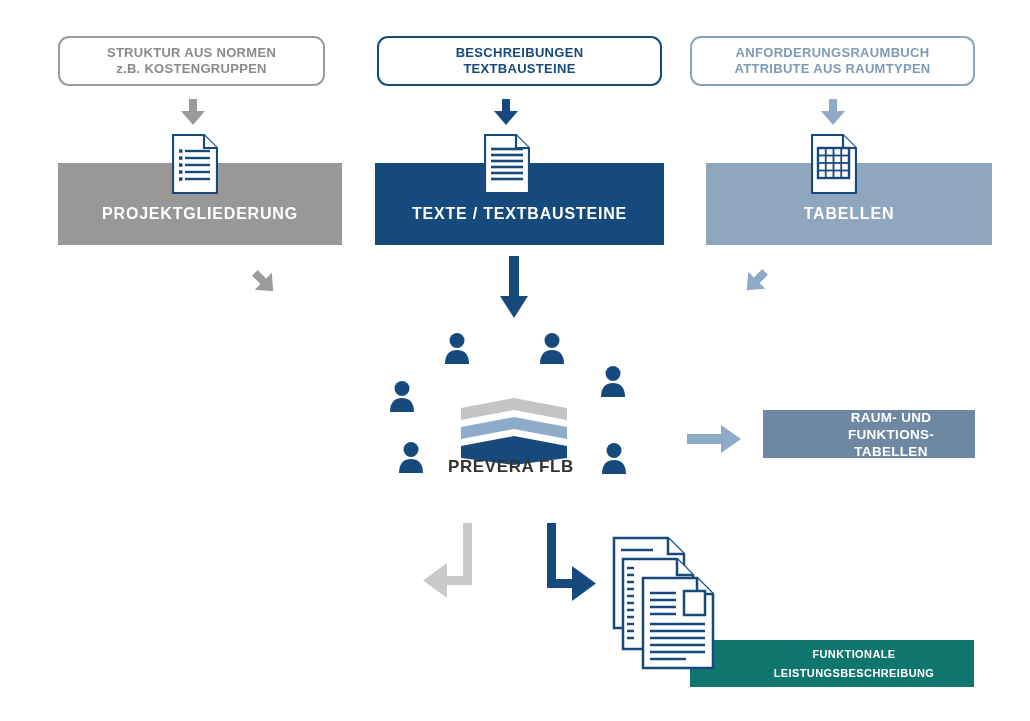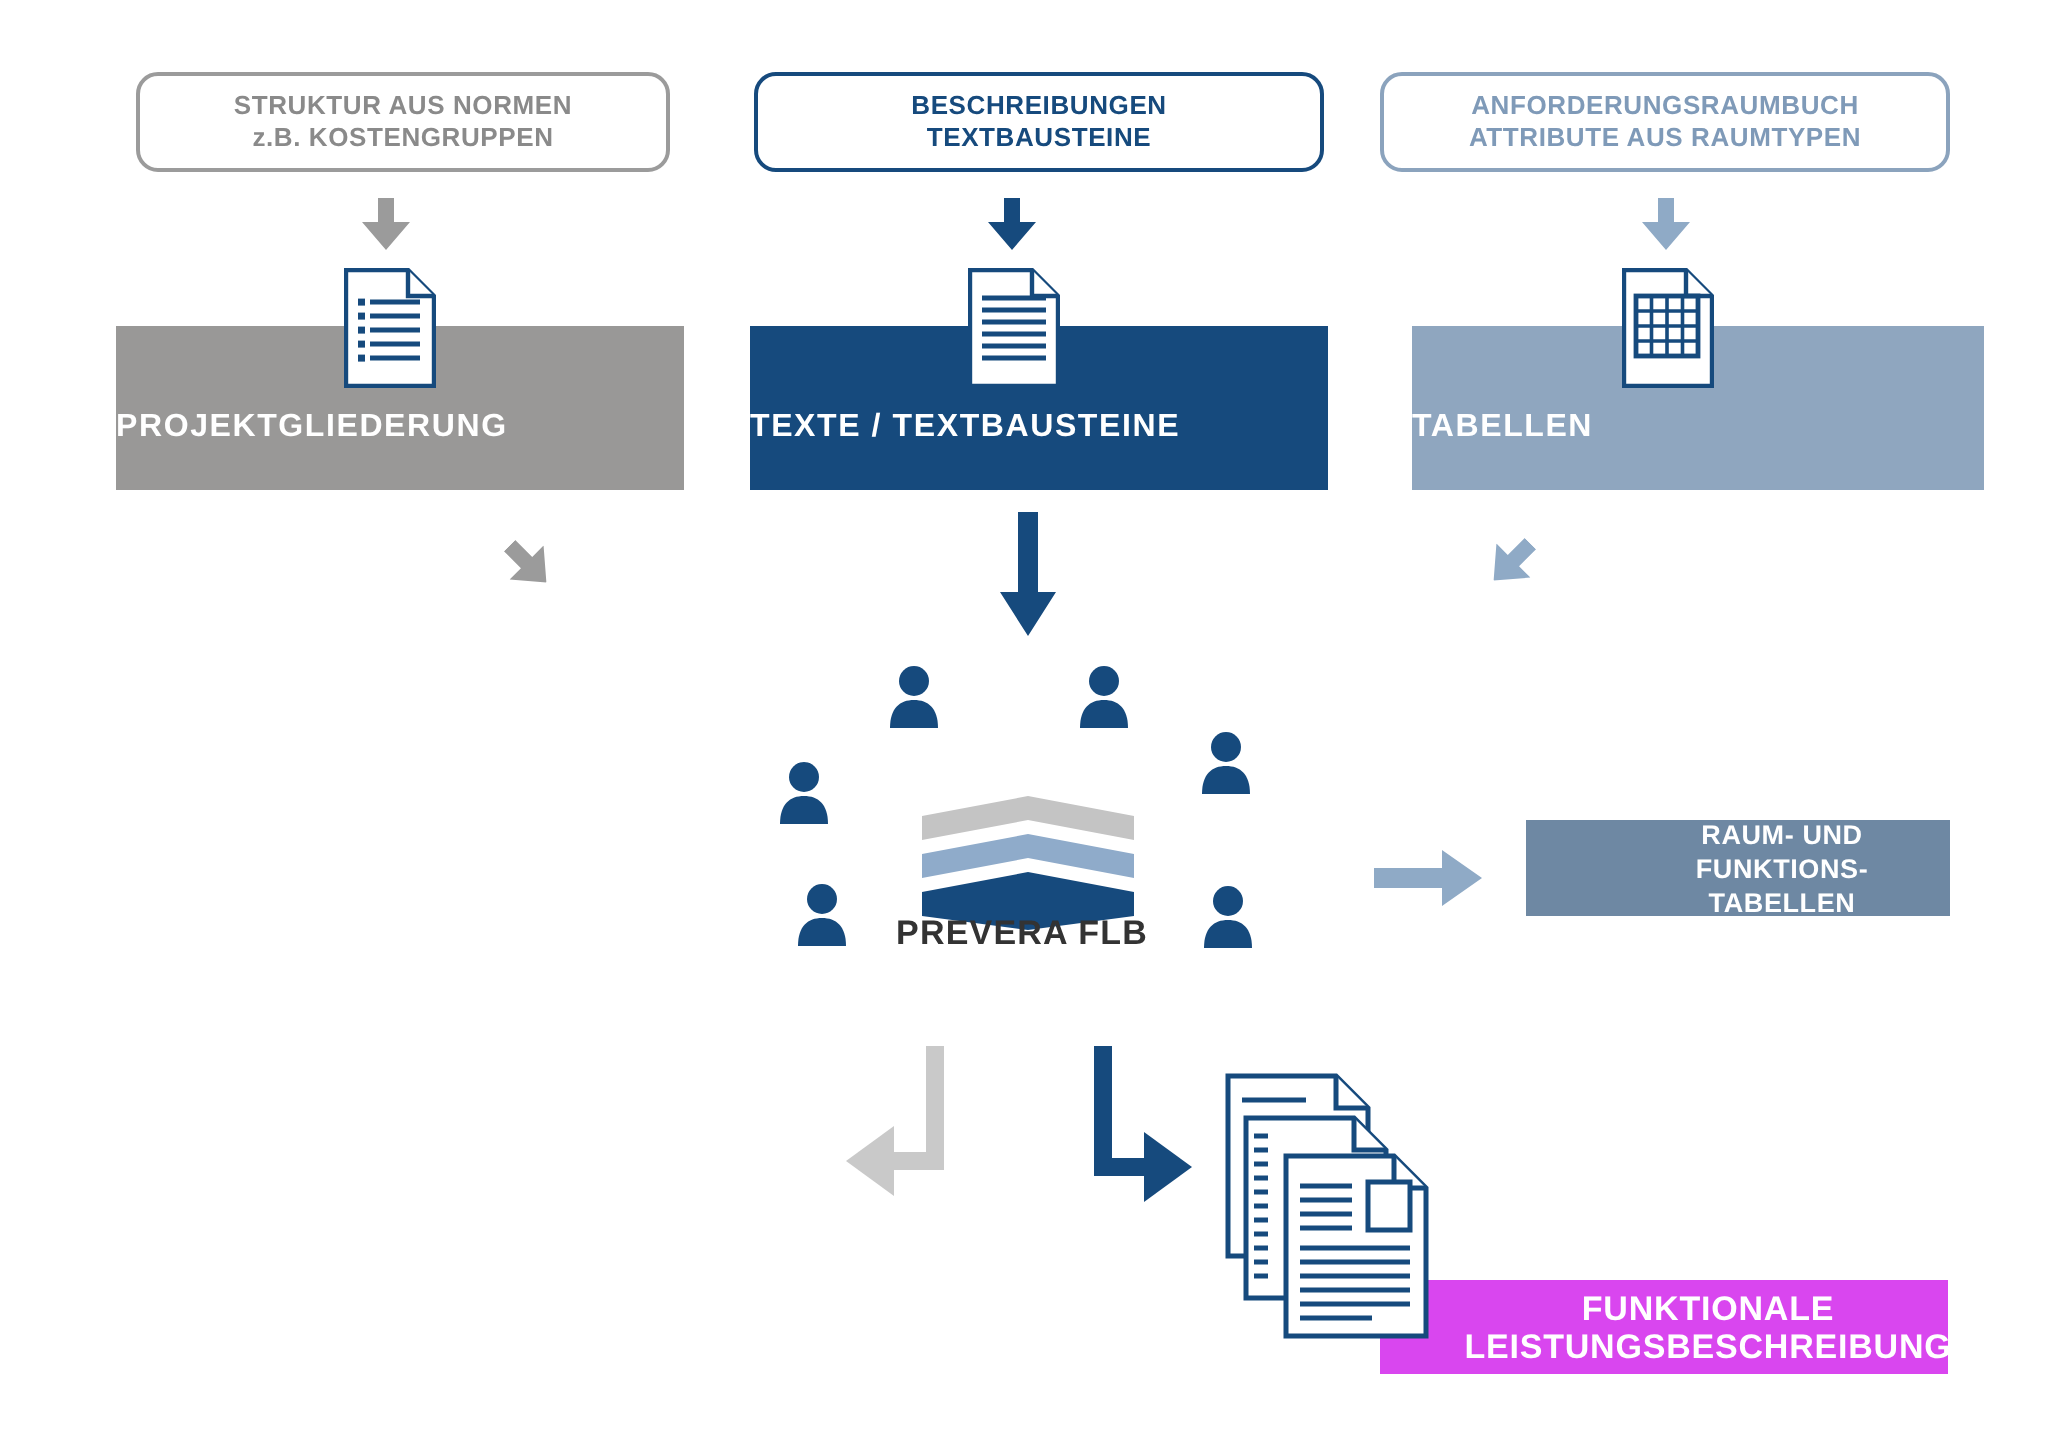--- a/index.html
+++ b/index.html
@@ -12,53 +12,53 @@
   .src-box{
     box-sizing:border-box;border:2.5px solid;border-radius:11px;
     display:flex;flex-direction:column;align-items:center;justify-content:center;
     text-align:center;font-weight:bold;font-size:13px;line-height:16px;letter-spacing:.3px;
   }
   .src-gray{border-color:#9b9b9b;color:#8a8a8a;}
   .src-blue{border-color:#164a7d;color:#164a7d;}
   .src-slate{border-color:#8ba3bd;color:#7f9ab8;}
   
   .bar{
-    display:flex;align-items:flex-end;
+    display:flex;align-items:flex-end;justify-content:center;
     color:#ffffff;font-weight:bold;font-size:16px;letter-spacing:.8px;
     padding-bottom:22px;box-sizing:border-box;text-align:center;
   }
   .bar-gray{background:#999897;}
   .bar-blue{background:#164a7d;}
   .bar-slate{background:#8fa6bf;margin-left:19px;}
   
   .out-box{
     display:flex;flex-direction:column;align-items:center;justify-content:center;
     text-align:center;color:#fff;font-weight:bold;box-sizing:border-box;padding-left:44px;
   }
   .out-slate{background:#6e88a3;font-size:13.5px;line-height:17px;letter-spacing:.3px;}
-  .out-blue{background:#d946ef;font-size:17px;line-height:19px;letter-spacing:.4px;z-index:1;}
+  .out-blue{background:#0f766e;font-size:11px;line-height:19px;letter-spacing:.4px;z-index:1;}
   .lib-box{
     background:#d2d2d2;border-radius:14px;color:#2d2d2d;
     display:flex;flex-direction:column;align-items:center;justify-content:center;
     text-align:center;font-weight:bold;font-size:11px;line-height:14.5px;letter-spacing:.3px;
   }
   .logo-label{
     text-align:center;font-weight:bold;font-size:17px;color:#333333;letter-spacing:.6px;
   }
   .rot-dr{transform:rotate(-45deg);}
   .rot-dl{transform:rotate(45deg);}
   svg{display:block;}
   .z2{z-index:2;}
 </style>
 </head>
 <body>
 
 <div id="canvas">
 
-  <div class="abs src-box src-gray" style="left:68px;top:36px;width:267px;height:50px;">
+  <div class="abs src-box src-gray" style="left:58px;top:36px;width:267px;height:50px;">
     <span>STRUKTUR AUS NORMEN</span>
     <span>z.B. KOSTENGRUPPEN</span>
   </div>
   <div class="abs src-box src-blue" style="left:377px;top:36px;width:285px;height:50px;">
     <span>BESCHREIBUNGEN</span>
     <span>TEXTBAUSTEINE</span>
   </div>
   <div class="abs src-box src-slate" style="left:690px;top:36px;width:285px;height:50px;">
     <span>ANFORDERUNGSRAUMBUCH</span>
     <span>ATTRIBUTE AUS RAUMTYPEN</span>

